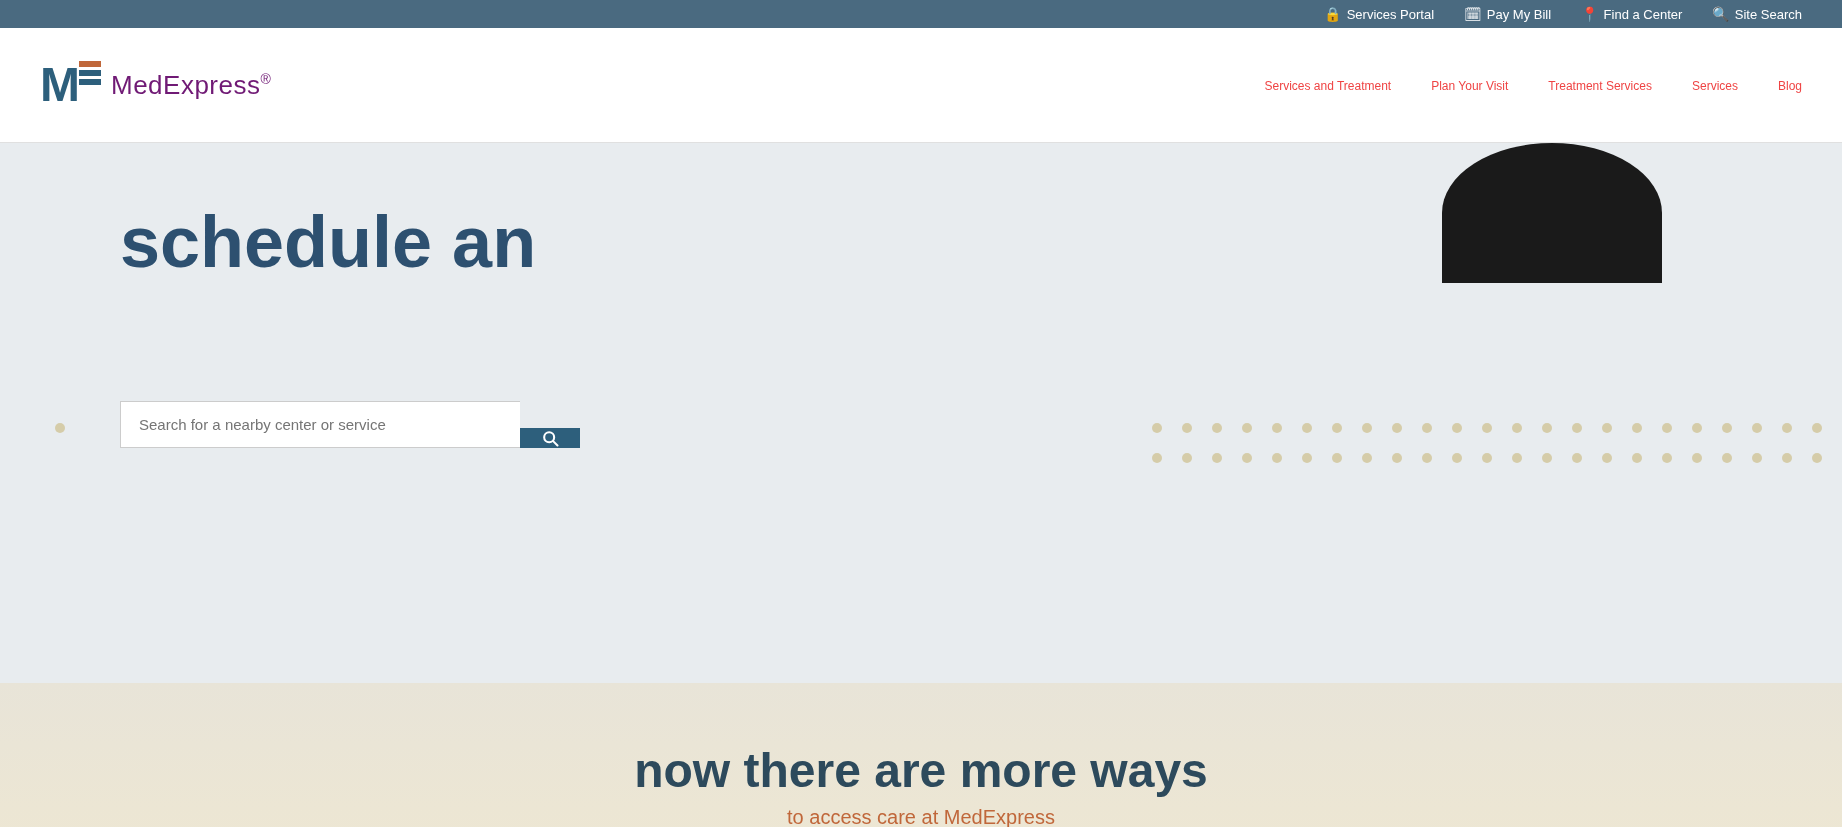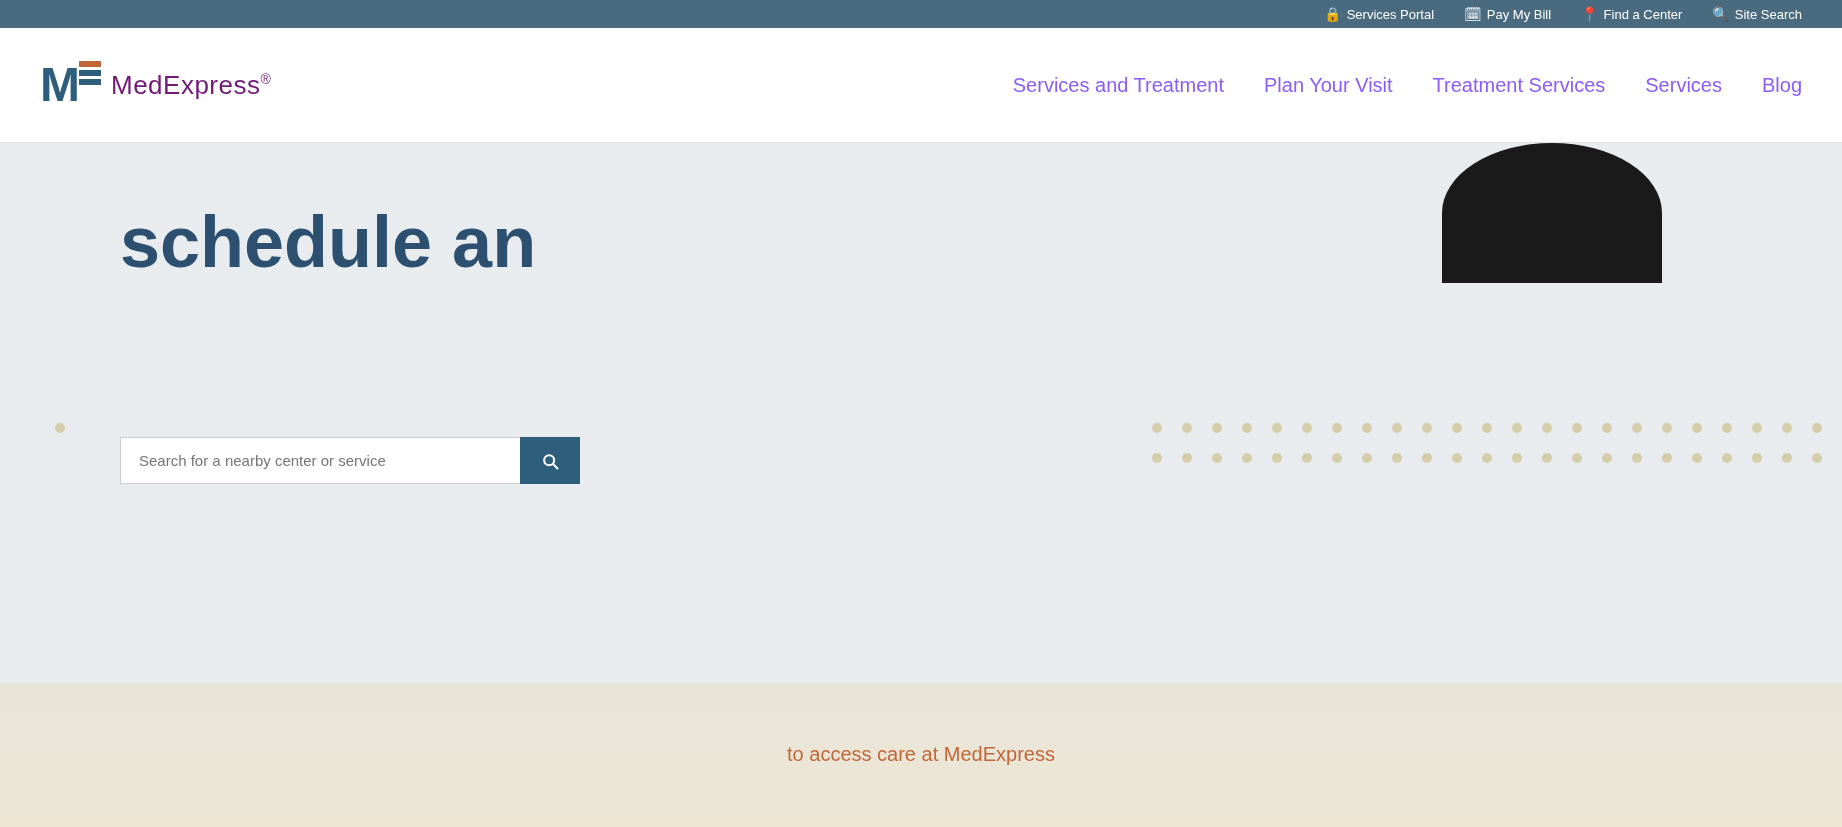--- a/index.html
+++ b/index.html
@@ -65,39 +65,38 @@
       font-size: 14px;
       vertical-align: super;
     }
     .nav-links {
       display: flex;
       align-items: center;
       gap: 40px;
       list-style: none;
     }
     .nav-link {
-      font-size: 20px;
-      color: #8b5cf6;
+      font-size: 12px;
+      color: #ef4444;
       cursor: pointer;
       text-decoration: none;
       font-weight: 400;
       white-space: nowrap;
     }
 
     
     .hero {
       background-color: #e8ecef;
       min-height: 540px;
       position: relative;
       padding: 60px 0 60px 120px;
       overflow: hidden;
       display: flex;
       flex-direction: column;
       justify-content: flex-start;
-      gap: 36px;
     }
 
     
     .dots-container {
       position: absolute;
       top: 0; left: 0; right: 0; bottom: 0;
       pointer-events: none;
       overflow: hidden;
     }
     .dot {
@@ -116,20 +115,21 @@
       line-height: 1.1;
       max-width: 600px;
       margin-bottom: 40px;
       z-index: 1;
     }
 
     .search-container {
       display: flex;
       width: 460px;
       z-index: 1;
+      align-items: flex-end;
     }
     .search-input {
       flex: 1;
       padding: 14px 18px;
       font-size: 15px;
       border: 1px solid #ccc;
       border-right: none;
       outline: none;
       color: #555;
       background: #fff;
@@ -283,15 +283,16 @@
     <input class="search-input" type="text" placeholder="Search for a nearby center or service" style="">
     <button class="search-button">
       <svg viewBox="0 0 24 24" xmlns="http://www.w3.org/2000/svg">
         <path d="M21 21l-4.35-4.35M17 11A6 6 0 1 1 5 11a6 6 0 0 1 12 0z" stroke="#fff" stroke-width="2.5" fill="none" stroke-linecap="round"></path>
       </svg>
     </button>
   </div>
 </section>
 
 <section class="bottom-section">
+  <h2 class="bottom-title">now there are more ways</h2>
   <p class="bottom-subtitle">to access care at MedExpress</p>
 
 </section>
 
 </body></html>

